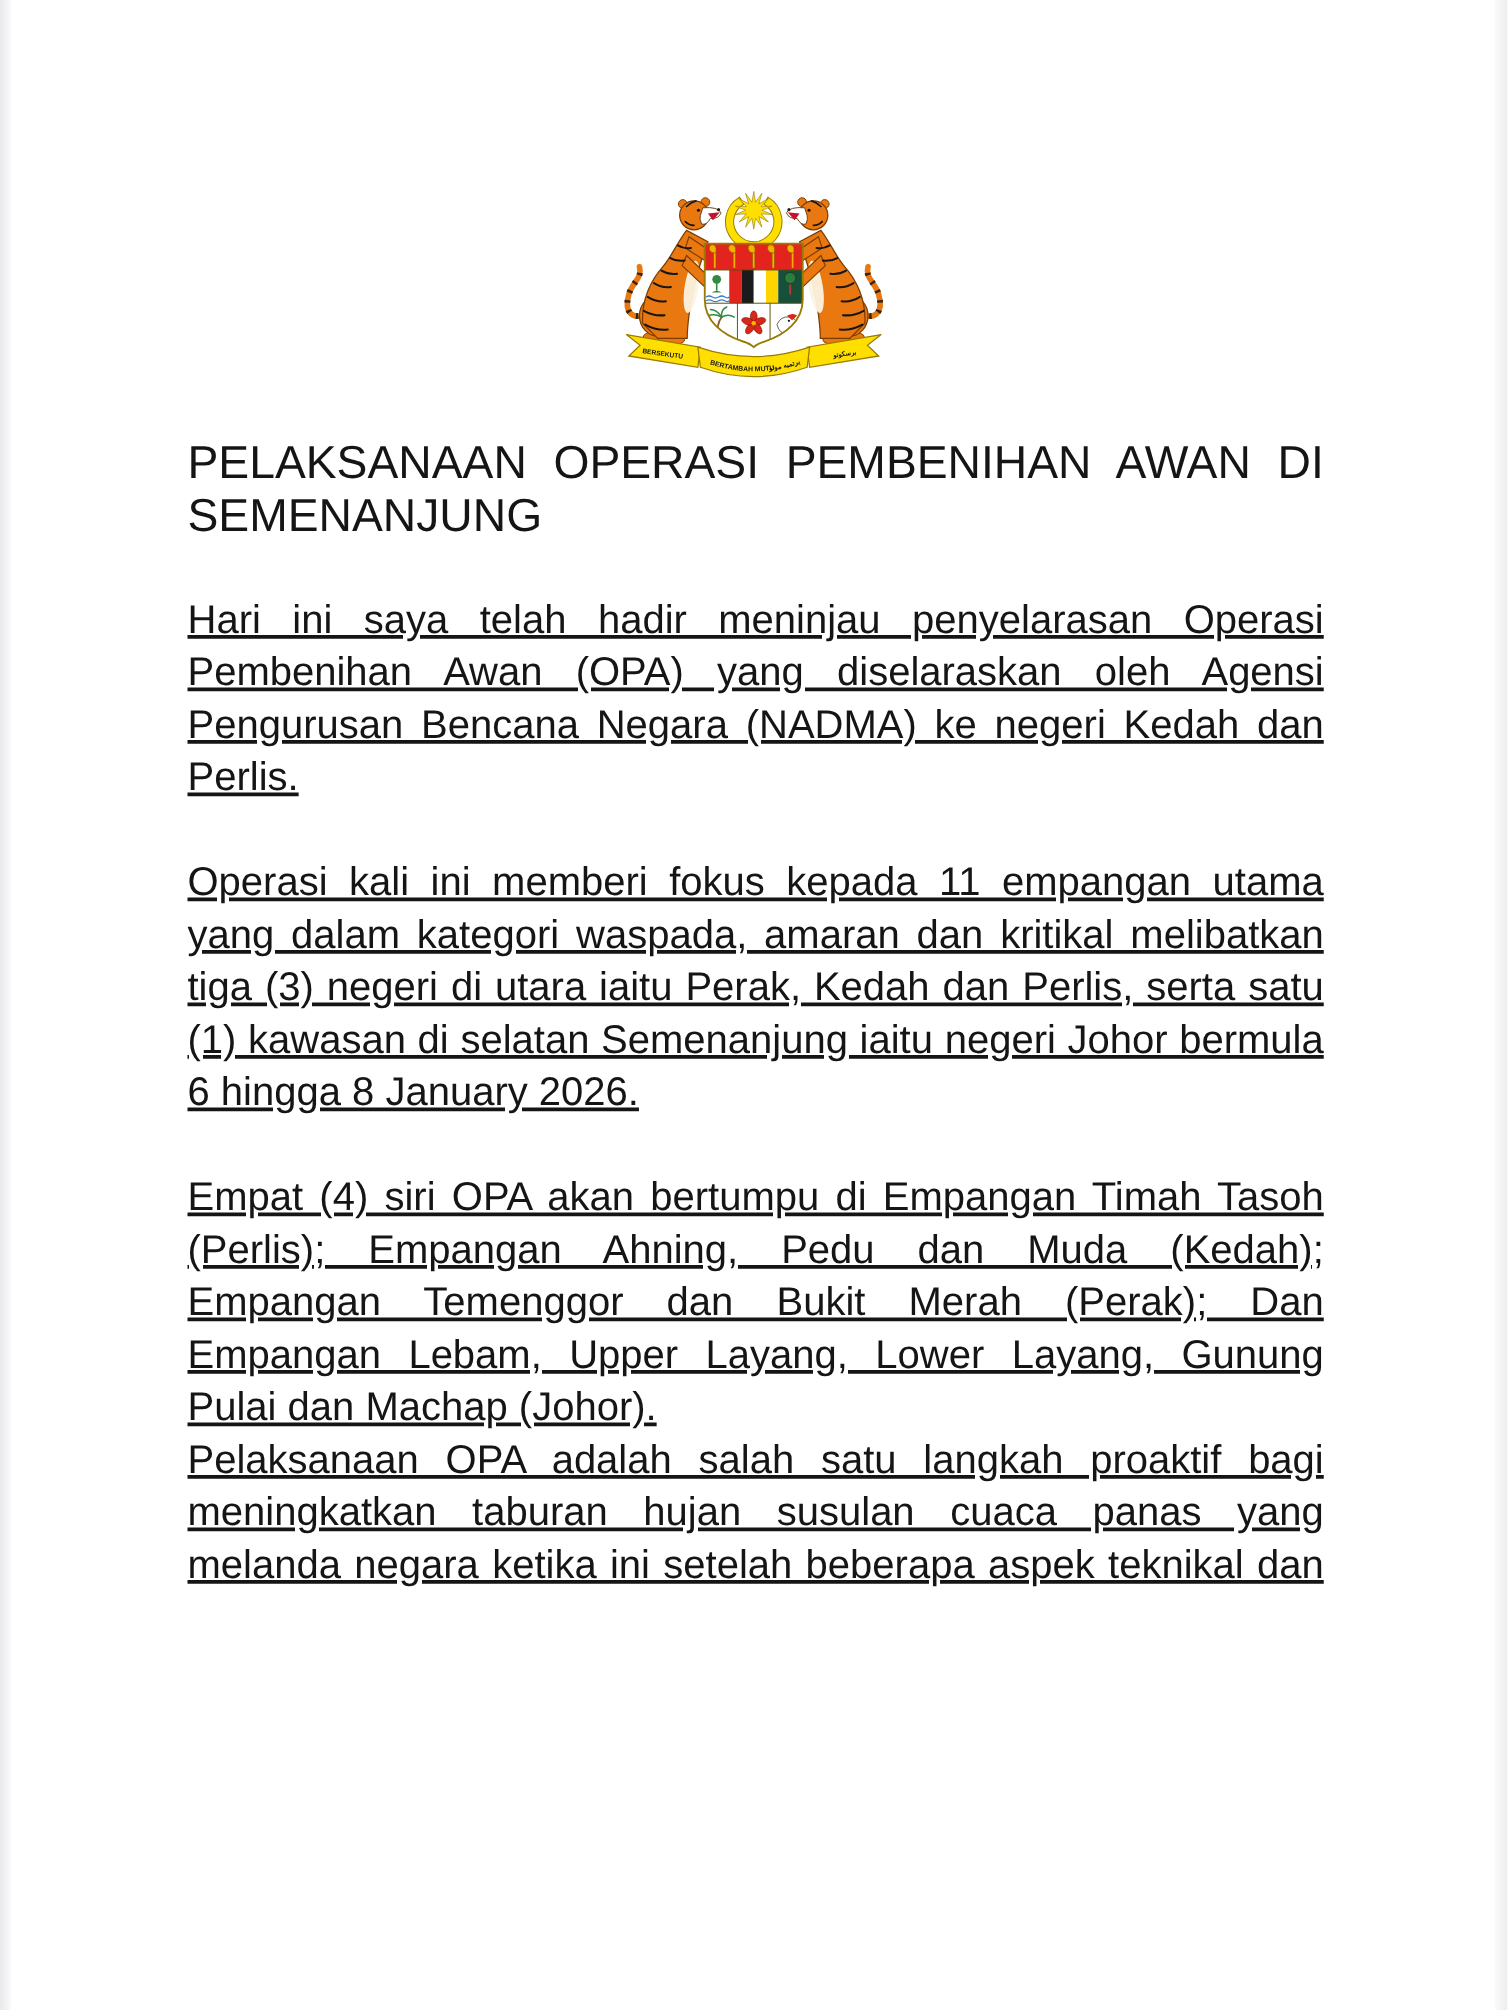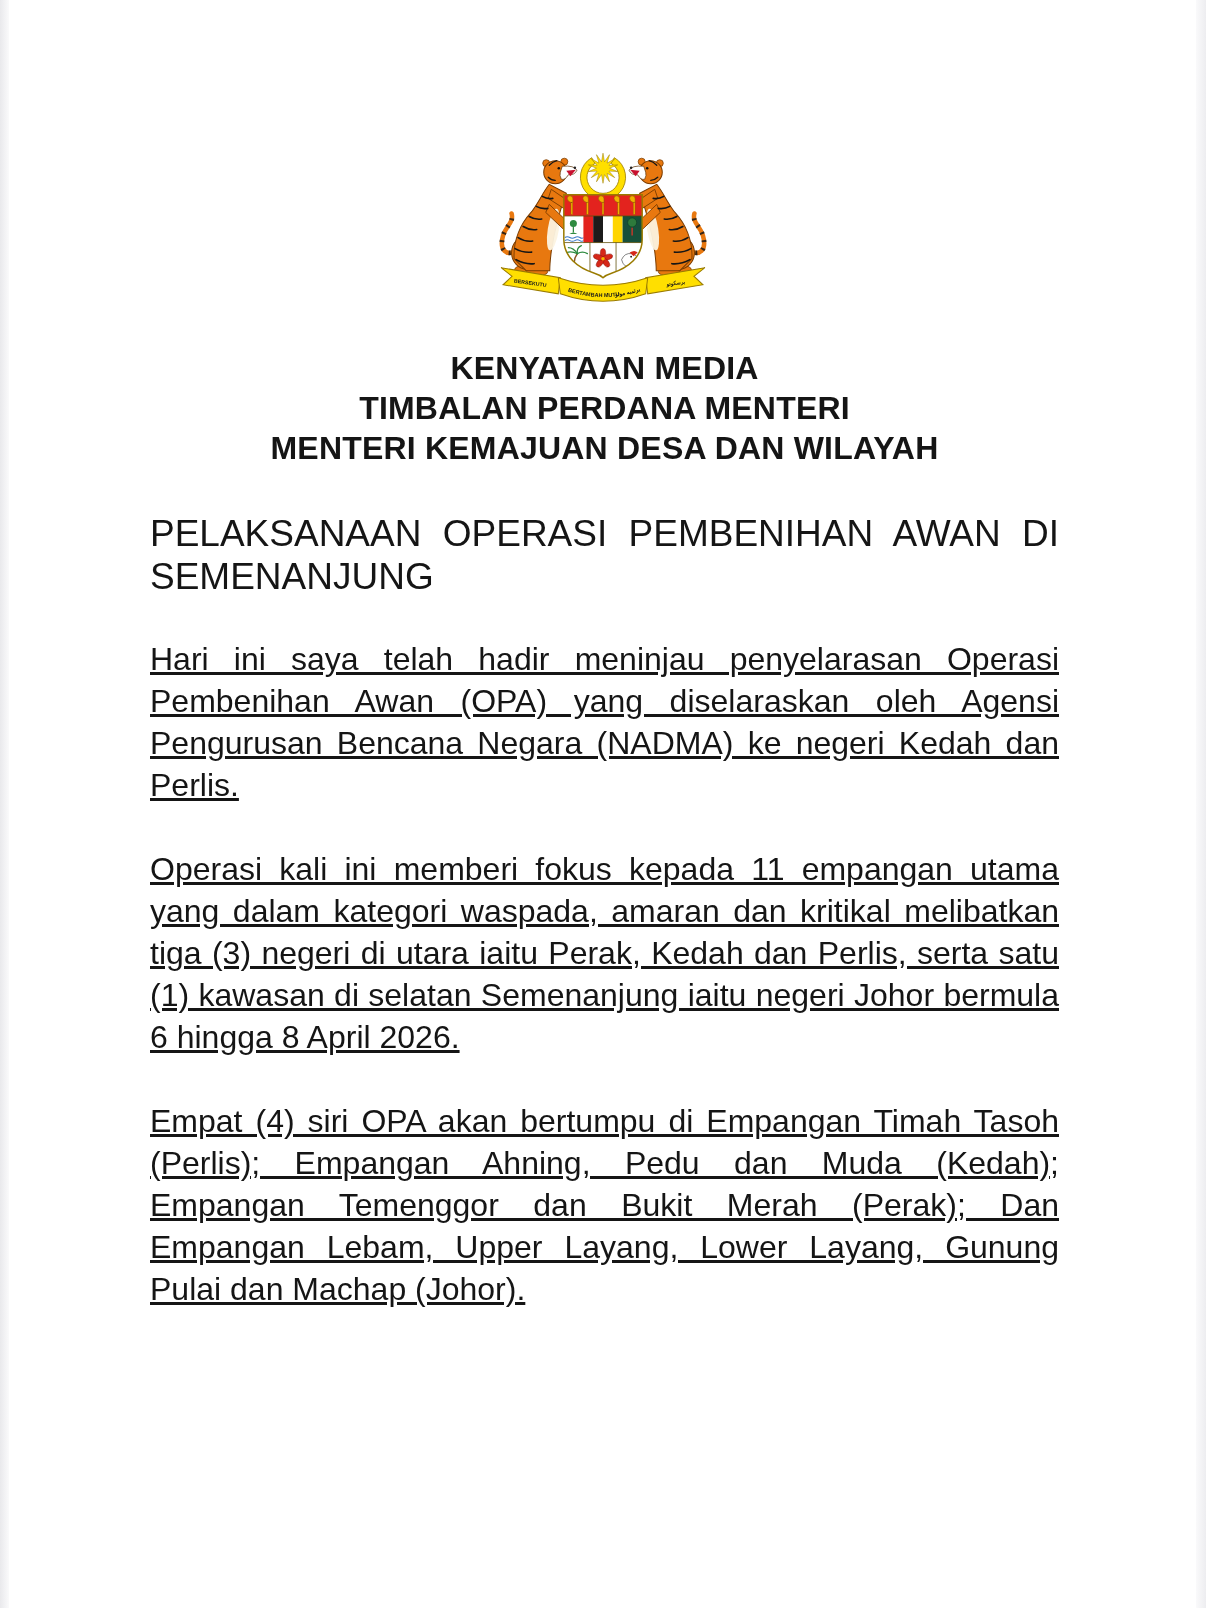--- a/index.html
+++ b/index.html
@@ -193,25 +193,21 @@
       <text class="ribbon-text" font-size="11">
         <textPath href="#mottoPath" startOffset="38%" text-anchor="middle">BERTAMBAH MUTU</textPath>
       </text>
       <text class="ribbon-text" font-size="11">
         <textPath href="#mottoPath" startOffset="82%" text-anchor="middle">برتمبه موتو</textPath>
       </text>
     </g>
   </svg>
 
   <div class="content">
-    <div class="doc-title">
-      <div>KENYATAAN MEDIA</div>
-      <div>TIMBALAN PERDANA MENTERI</div>
-      <div>MENTERI KEMAJUAN DESA DAN WILAYAH</div>
-    </div>
 
     <div class="doc-heading">PELAKSANAAN OPERASI PEMBENIHAN AWAN DI SEMENANJUNG</div>
 
     <p class="para">Hari ini saya telah hadir meninjau penyelarasan Operasi Pembenihan Awan (OPA) yang diselaraskan oleh Agensi Pengurusan Bencana Negara (NADMA) ke negeri Kedah dan Perlis.</p>
-    <p class="para">Operasi kali ini memberi fokus kepada 11 empangan utama yang dalam kategori waspada, amaran dan kritikal melibatkan tiga (3) negeri di utara iaitu Perak, Kedah dan Perlis, serta satu (1) kawasan di selatan Semenanjung iaitu negeri Johor bermula 6 hingga 8 April 2026.</p>
+    <p class="para">Operasi kali ini memberi fokus kepada 11 empangan utama yang dalam kategori waspada, amaran dan kritikal melibatkan tiga (3) negeri di utara iaitu Perak, Kedah dan Perlis, serta satu (1) kawasan di selatan Semenanjung iaitu negeri Johor bermula 6 hingga 8 January 2026.</p>
     <p class="para tight">Empat (4) siri OPA akan bertumpu di Empangan Timah Tasoh (Perlis); Empangan Ahning, Pedu dan Muda (Kedah); Empangan Temenggor dan Bukit Merah (Perak); Dan Empangan Lebam, Upper Layang, Lower Layang, Gunung Pulai dan Machap (Johor).</p>
+    <p class="para cut">Pelaksanaan OPA adalah salah satu langkah proaktif bagi meningkatkan taburan hujan susulan cuaca panas yang melanda negara ketika ini setelah beberapa aspek teknikal dan</p>
   </div>
 </div>
 
 </body></html>

